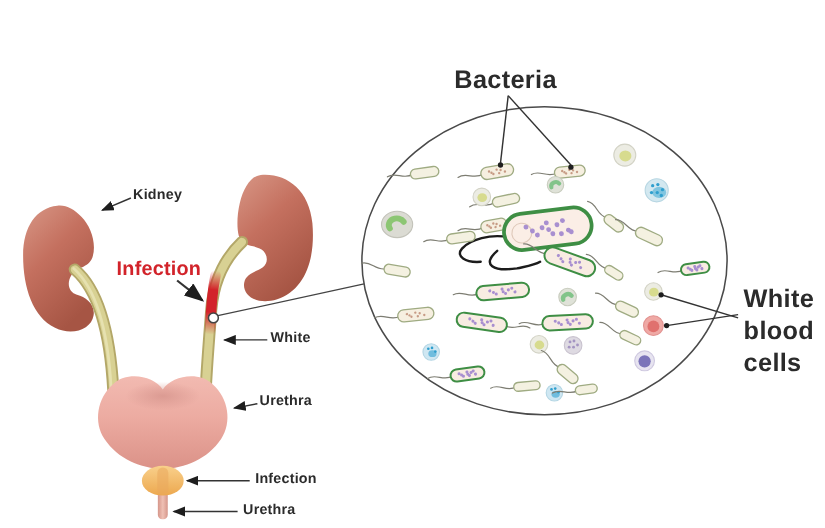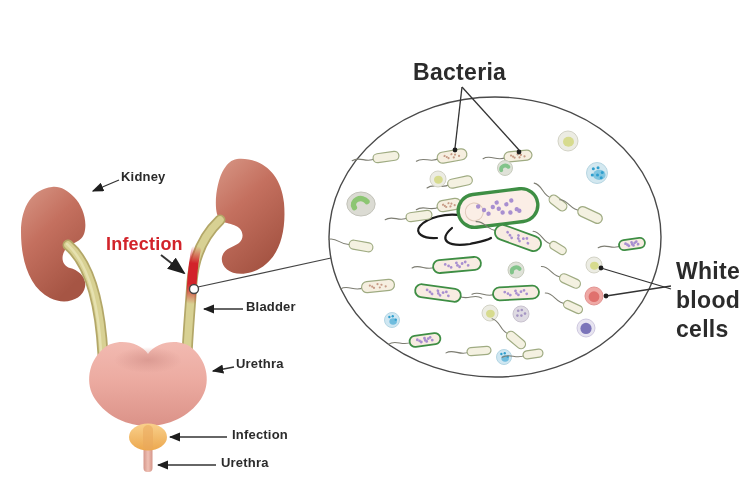--- a/index.html
+++ b/index.html
@@ -374,19 +374,19 @@
       <line x1="161" y1="255" x2="184" y2="273" marker-end="url(#arrow)" stroke-width="2"></line>
       <line x1="243" y1="309" x2="204" y2="309" marker-end="url(#arrow)"></line>
       <line x1="234" y1="367" x2="213" y2="371" marker-end="url(#arrow)"></line>
       <line x1="227" y1="437" x2="170" y2="437" marker-end="url(#arrow)"></line>
       <line x1="216" y1="465" x2="158" y2="465" marker-end="url(#arrow)"></line>
     </g>
   </svg>
 
   <div class="lbl" style="left:121px;top:170px">Kidney</div>
   <div class="lbl red" style="left:106px;top:235px">Infection</div>
-  <div class="lbl" style="left:246px;top:300px">Bladder</div>
+  <div class="lbl" style="left:246px;top:300px">White</div>
   <div class="lbl" style="left:236px;top:357px">Urethra</div>
   <div class="lbl" style="left:232px;top:428px">Infection</div>
   <div class="lbl" style="left:221px;top:456px">Urethra</div>
   <div class="lbl big" style="left:413px;top:60px">Bacteria</div>
   <div class="lbl big wrap" style="left:676px;top:257px">White blood cells</div>
 </div>
 
 </body></html>

